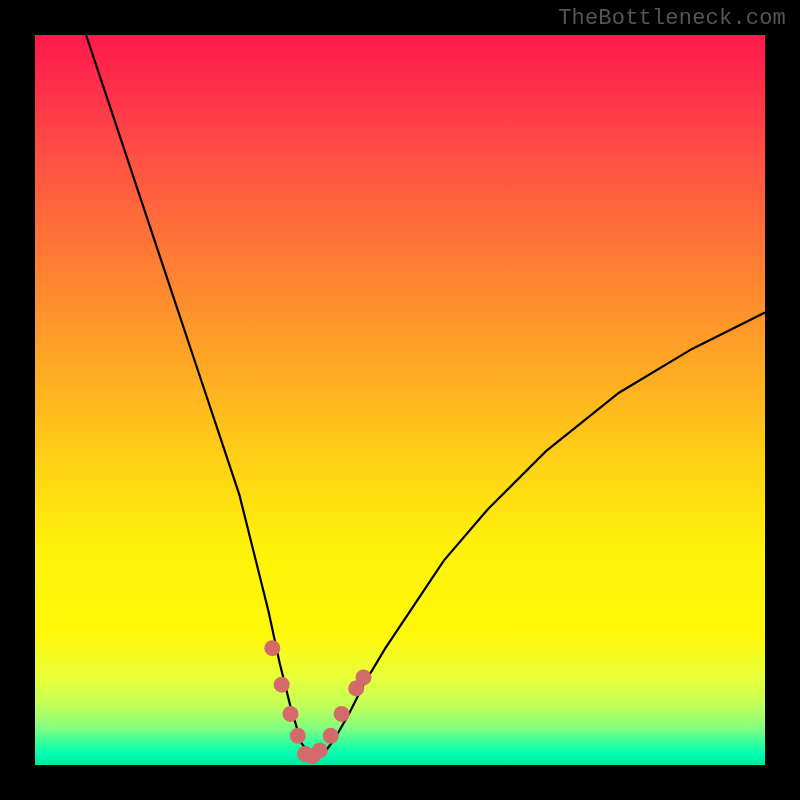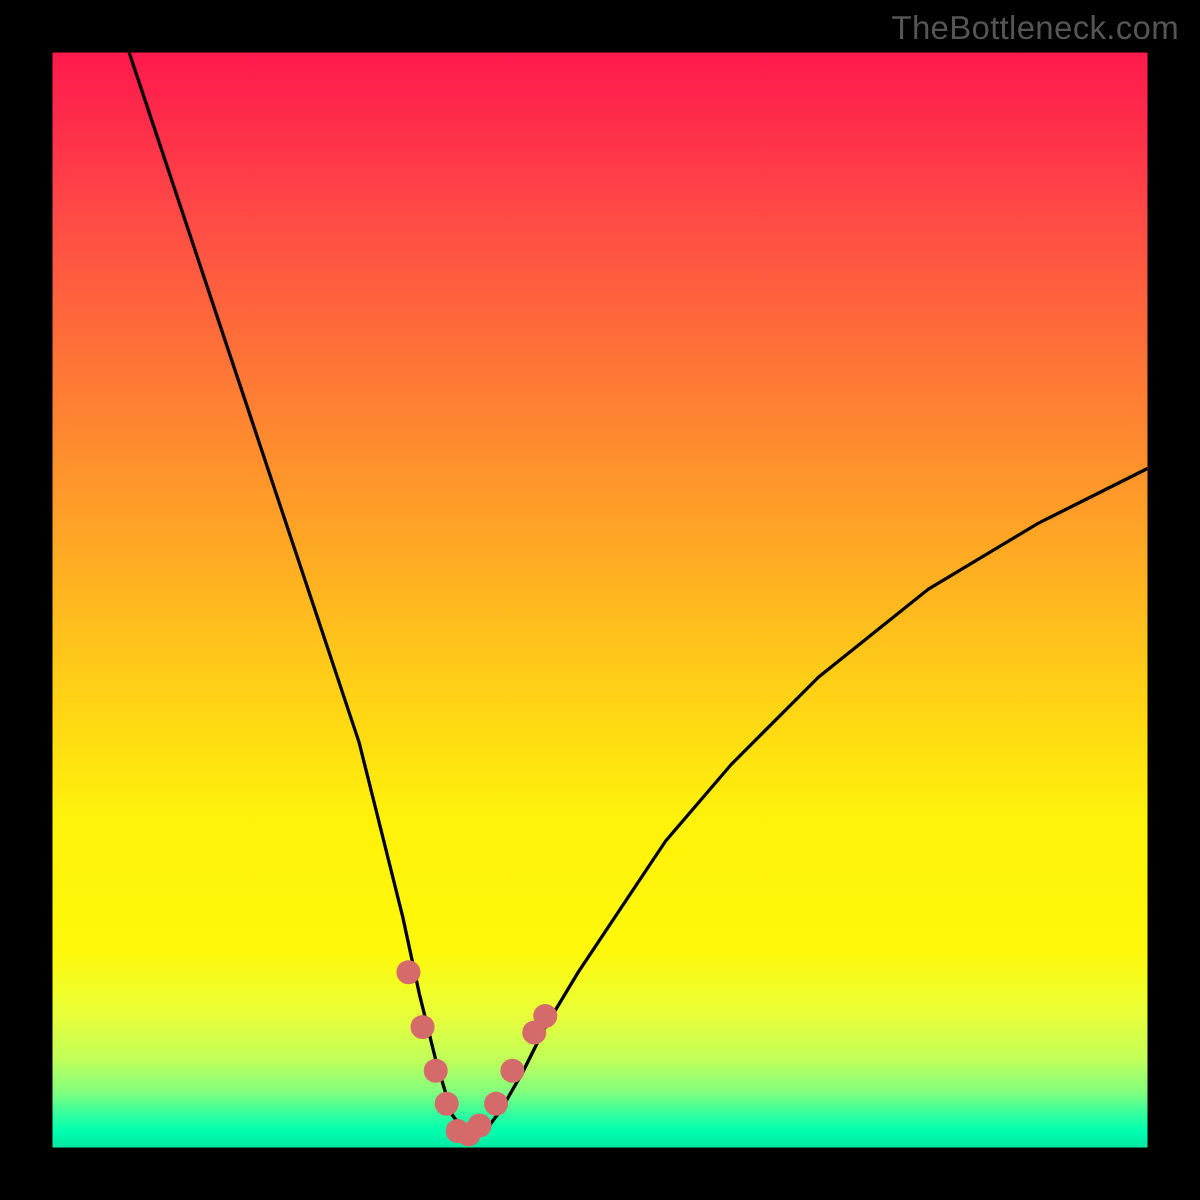--- a/index.html
+++ b/index.html
@@ -31,21 +31,21 @@
       #80ff80 95%,
       #30ffa0 97%,
       #00ffb0 98.5%,
       #00e8a0 100%
     );
   }
   .watermark {
     position: absolute;
     top: 6px;
     right: 14px;
-    font-family: Liberation Sans, sans-serif;
+    font-family: Liberation Mono, monospace;
     font-size: 22px;
     font-weight: 400;
     color: #555;
     letter-spacing: 0.2px;
     user-select: none;
   }
   svg.curve {
     position: absolute;
     left: 0;
     top: 0;

